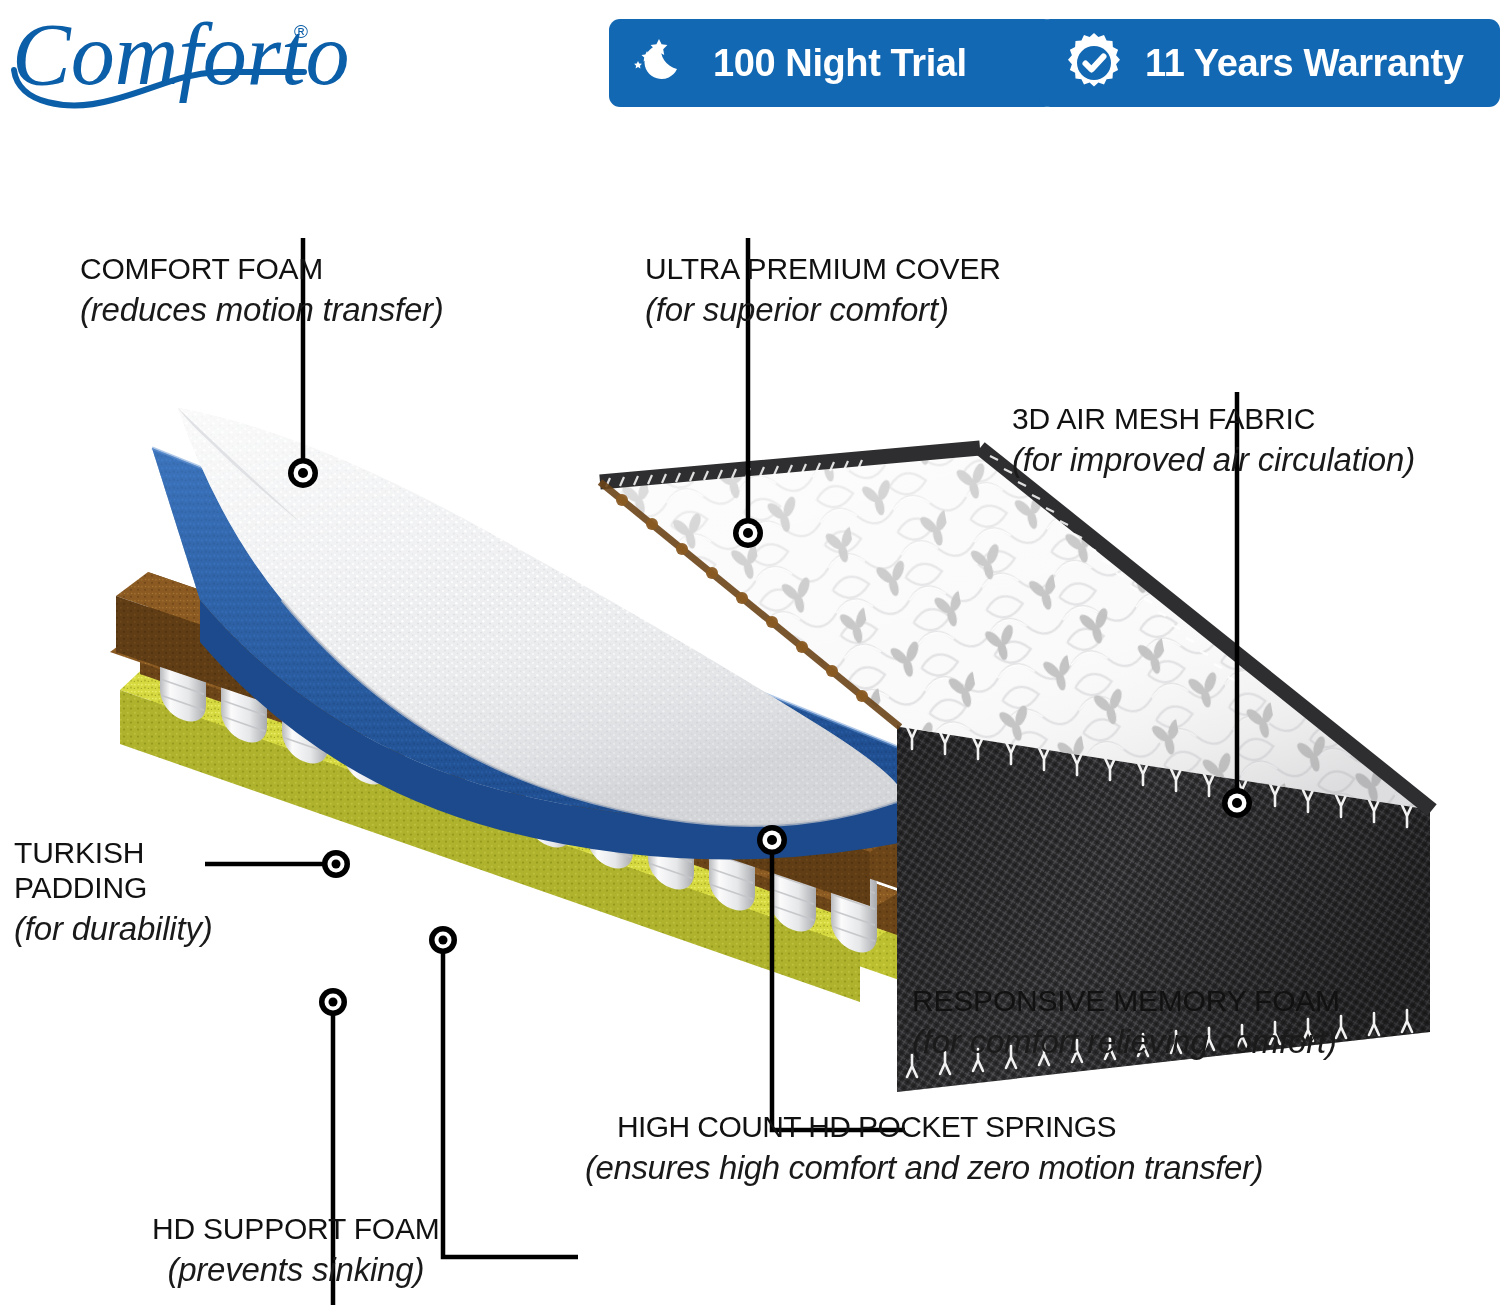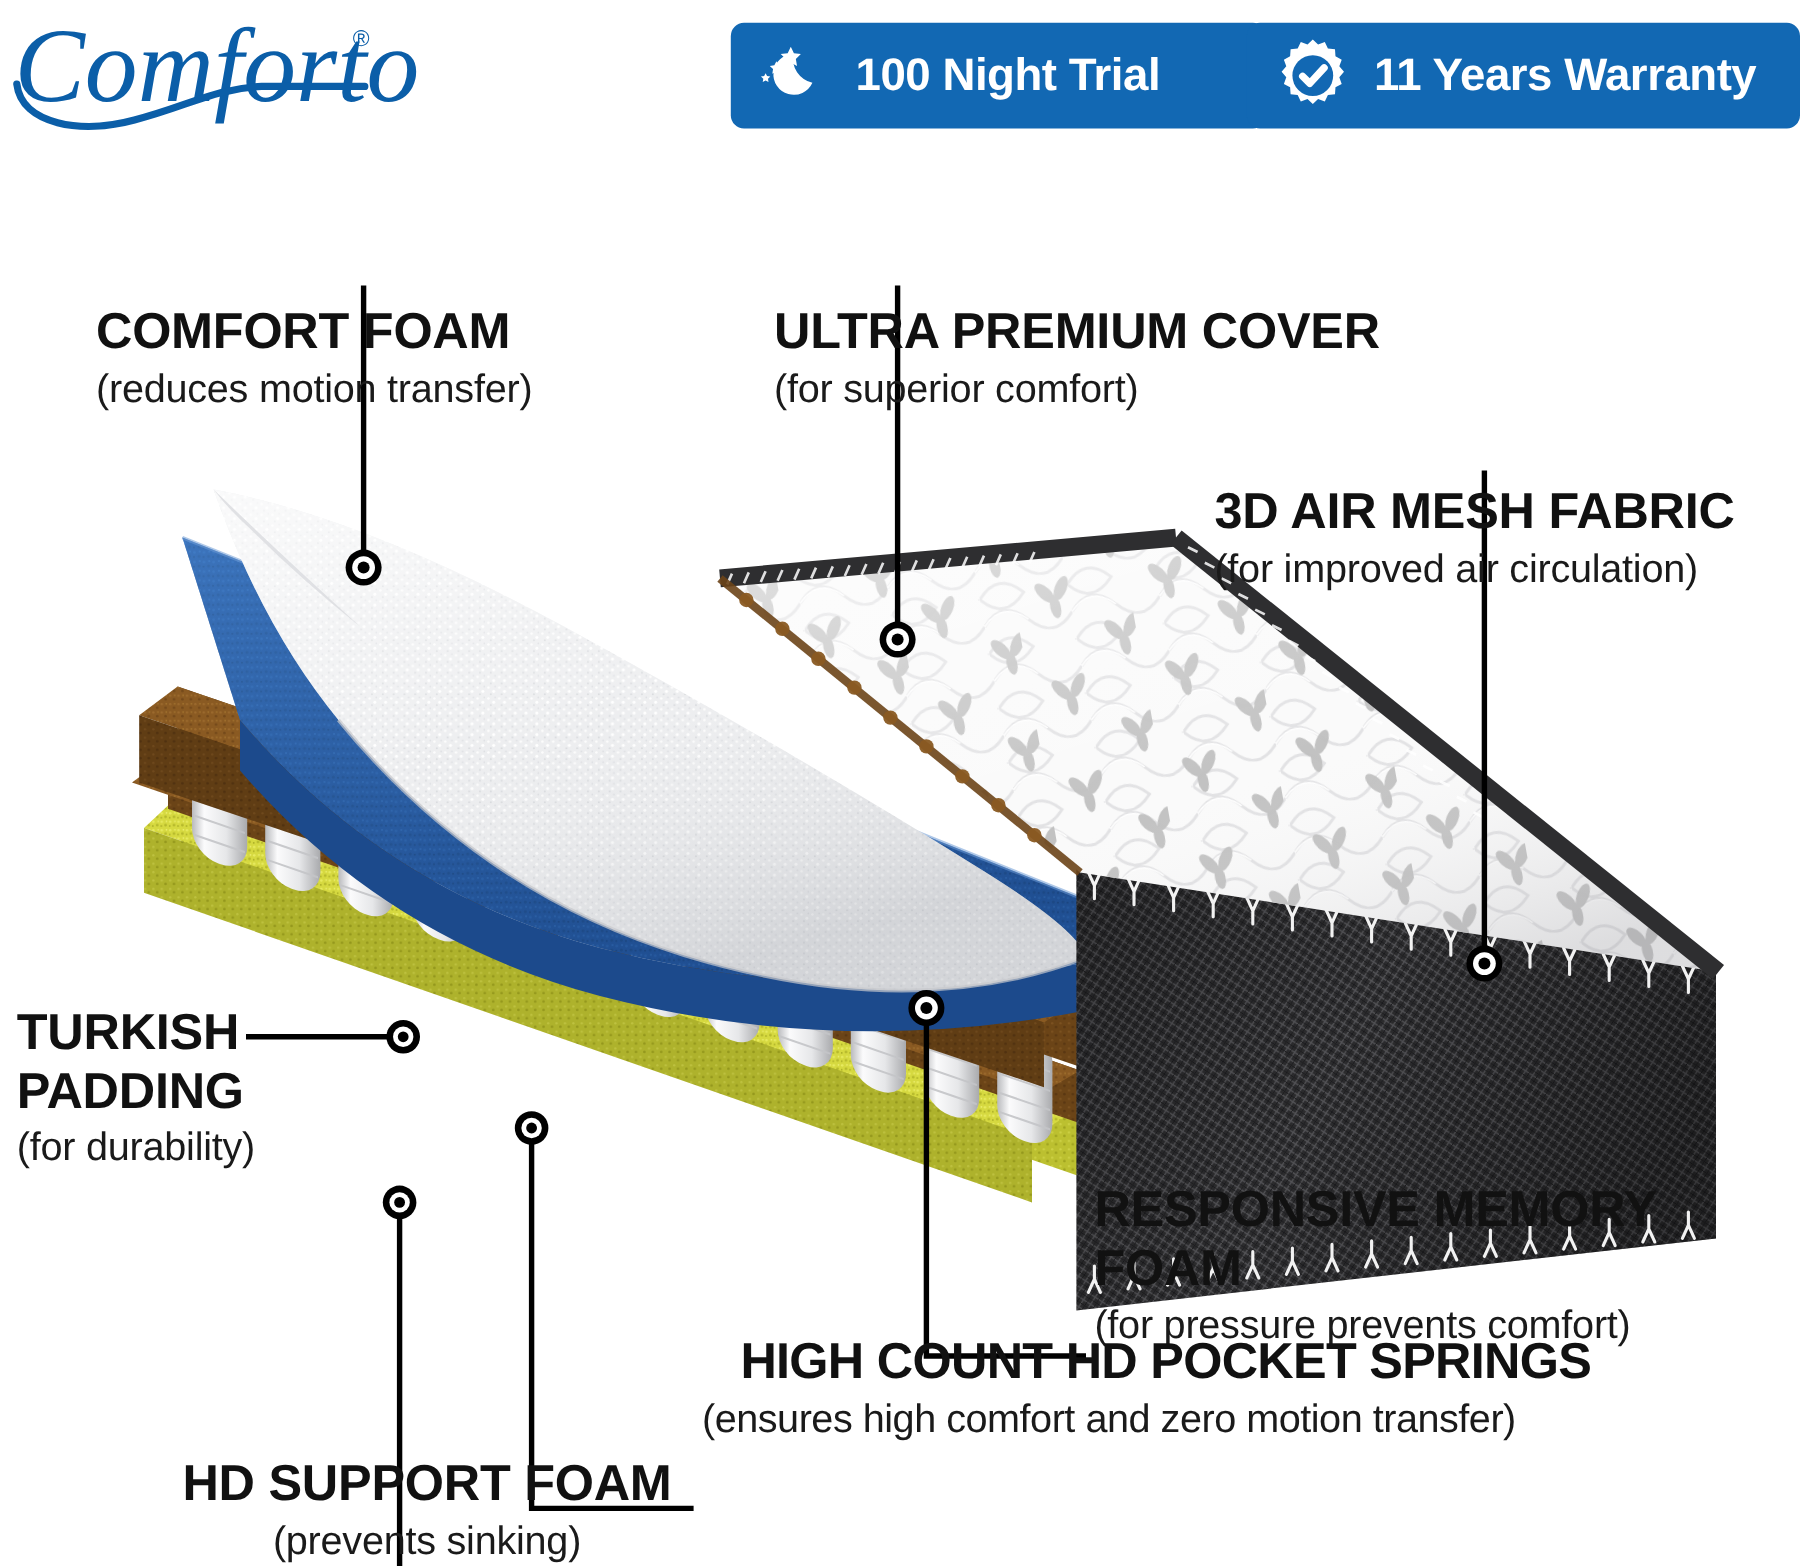--- a/index.html
+++ b/index.html
@@ -31,26 +31,26 @@
   .badge-icon{display:flex;align-items:center;justify-content:center;flex:0 0 auto;}
 
   #badge-trial{left:609px;top:19px;width:446px;height:88px;padding-left:22px;}
   #badge-trial .badge-label{margin-left:22px;}
   #badge-warranty{left:1039px;top:19px;width:461px;height:88px;padding-left:24px;}
   #badge-warranty .badge-label{margin-left:20px;}
 
   
   .callout{position:absolute;}
   .callout .c-title{
-    font-size:42px;font-weight:bold;color:#111;letter-spacing:-0.2px;
+    font-size:30px;font-weight:normal;color:#111;letter-spacing:-0.2px;
     line-height:1.16;white-space:pre-line;
   }
   .callout .c-sub{
     font-size:33px;font-weight:normal;color:#1a1a1a;letter-spacing:-0.2px;
-    line-height:1.18;margin-top:4px;white-space:nowrap;
+    line-height:1.18;margin-top:4px;white-space:nowrap;font-style:italic;
   }
   .callout.cond .c-title{font-stretch:condensed;letter-spacing:-0.6px;margin-left:32px;}
   .callout.cond .c-sub{letter-spacing:-0.4px;}
   .callout.center{text-align:center;}
 
   #cl-comfort-foam{left:80px;top:252px;}
   #cl-ultra-cover{left:645px;top:252px;}
   #cl-mesh{left:1012px;top:402px;}
   #cl-turkish{left:14px;top:836px;}
   #cl-memory{left:912px;top:984px;}
@@ -669,21 +669,21 @@
 </div>
 
 <div class="callout" id="cl-turkish">
   <div class="c-title">TURKISH
 PADDING</div>
   <div class="c-sub">(for durability)</div>
 </div>
 
 <div class="callout" id="cl-memory">
   <div class="c-title">RESPONSIVE MEMORY FOAM</div>
-  <div class="c-sub">(for pressure prevents comfort)</div>
+  <div class="c-sub">(for comfort relieving comfort)</div>
 </div>
 
 <div class="callout cond" id="cl-springs">
   <div class="c-title">HIGH COUNT HD POCKET SPRINGS</div>
   <div class="c-sub">(ensures high comfort and zero motion transfer)</div>
 </div>
 
 <div class="callout center" id="cl-hd-support">
   <div class="c-title">HD SUPPORT FOAM</div>
   <div class="c-sub">(prevents sinking)</div>

